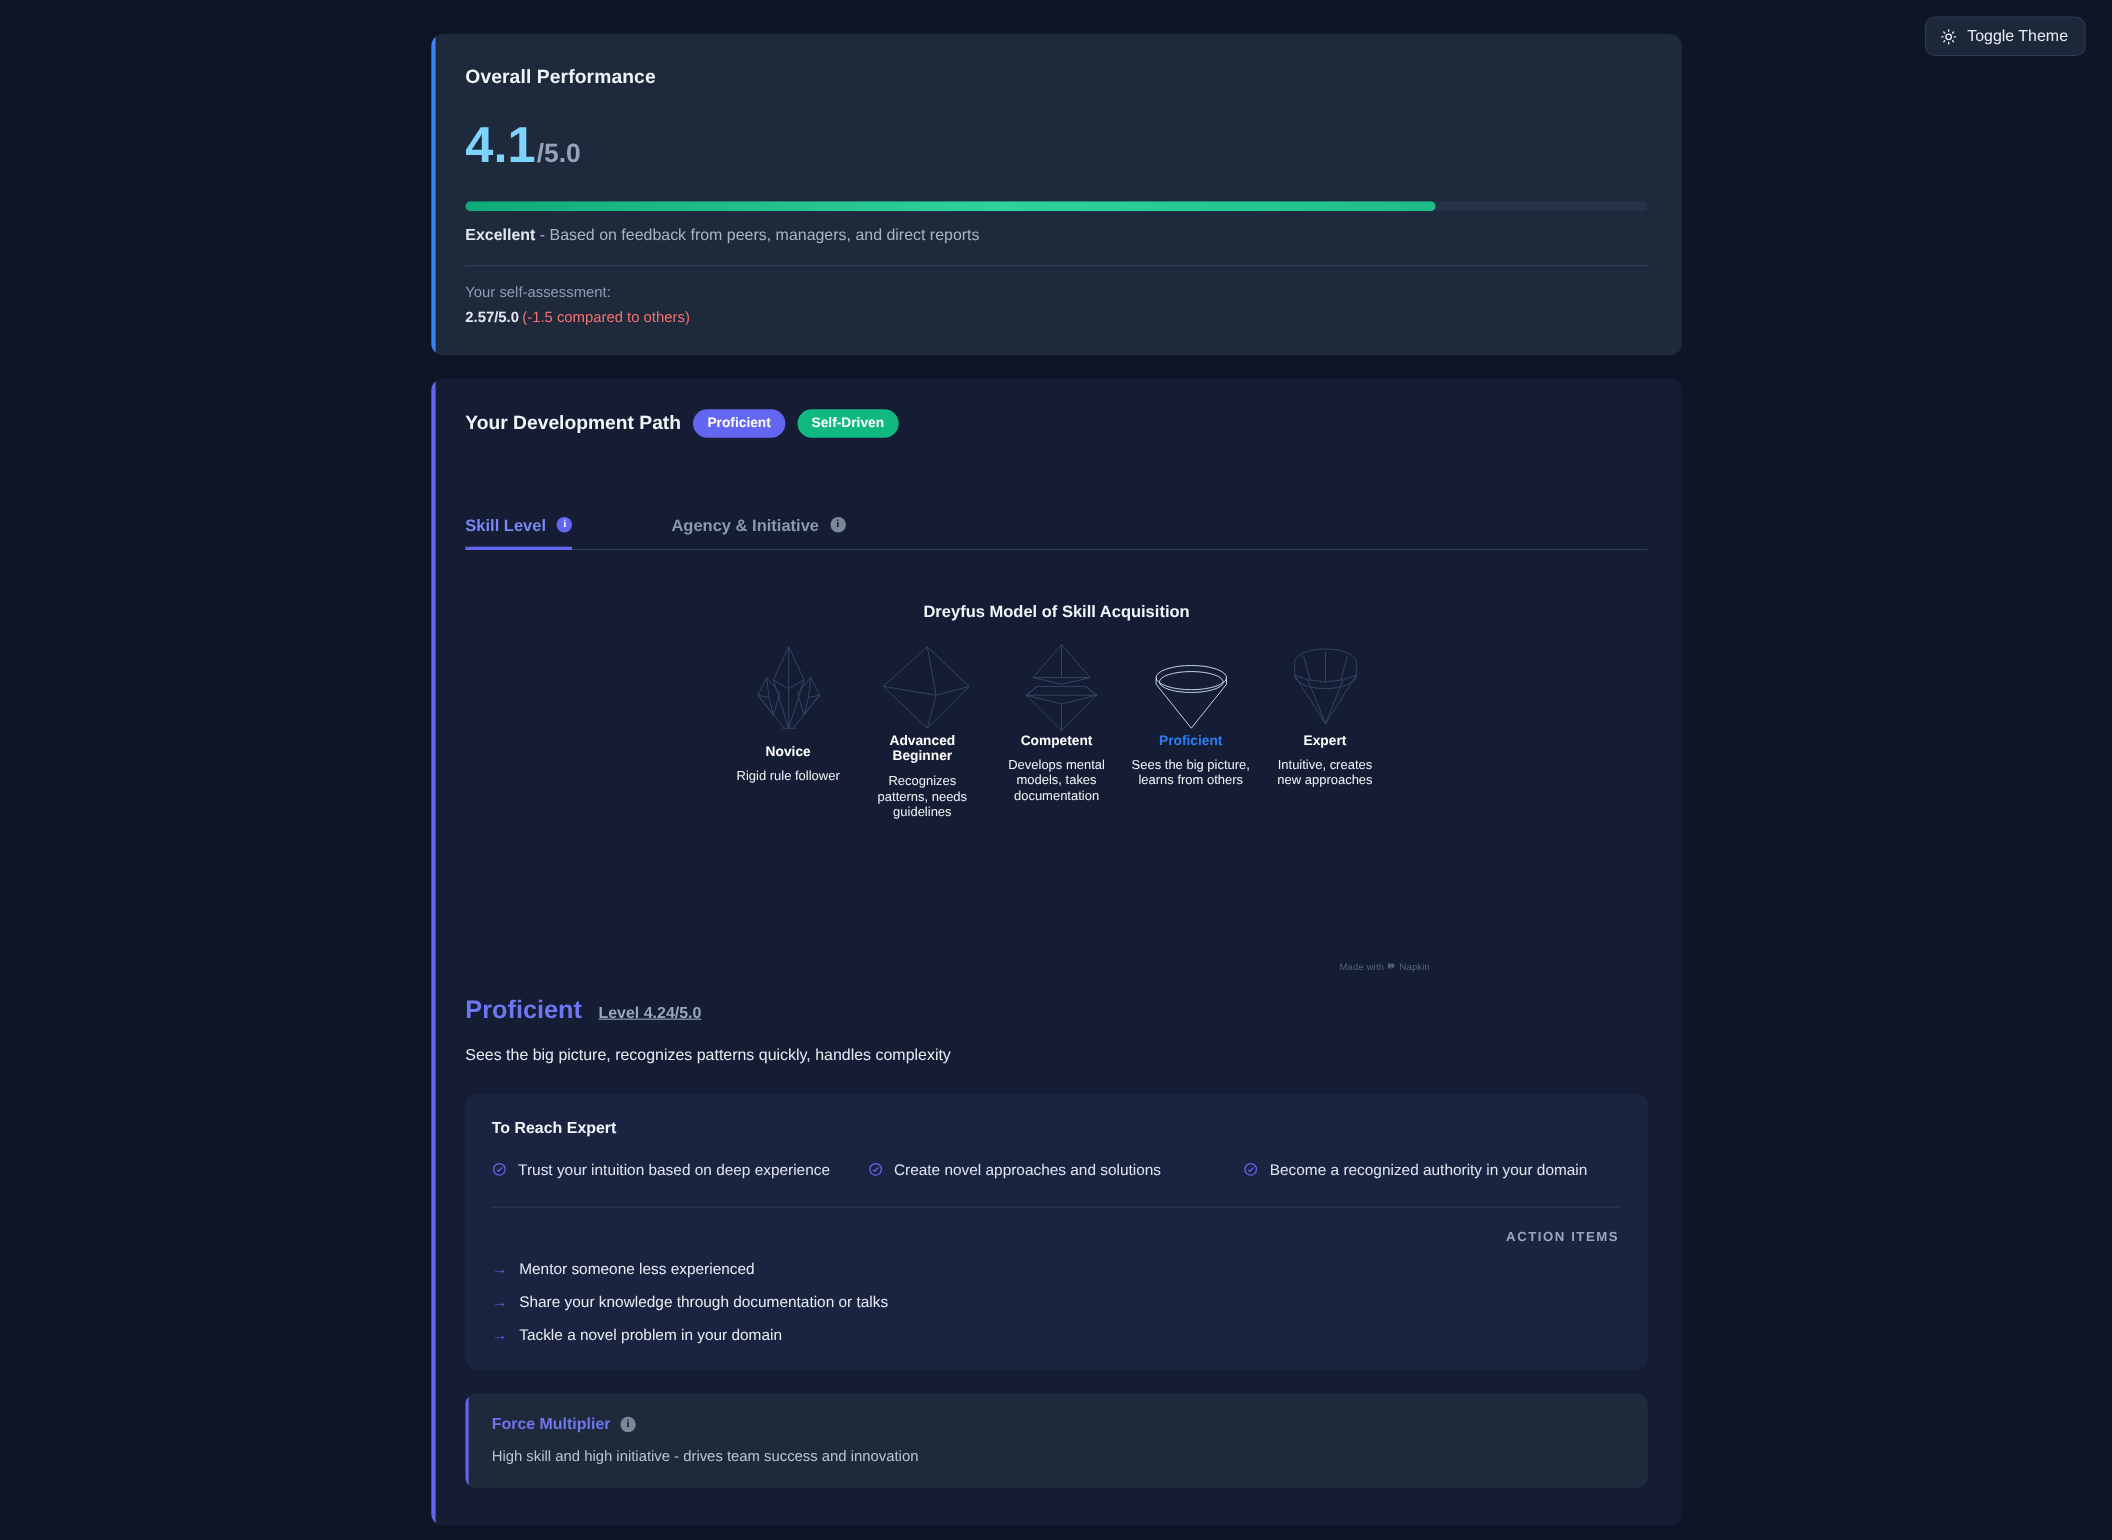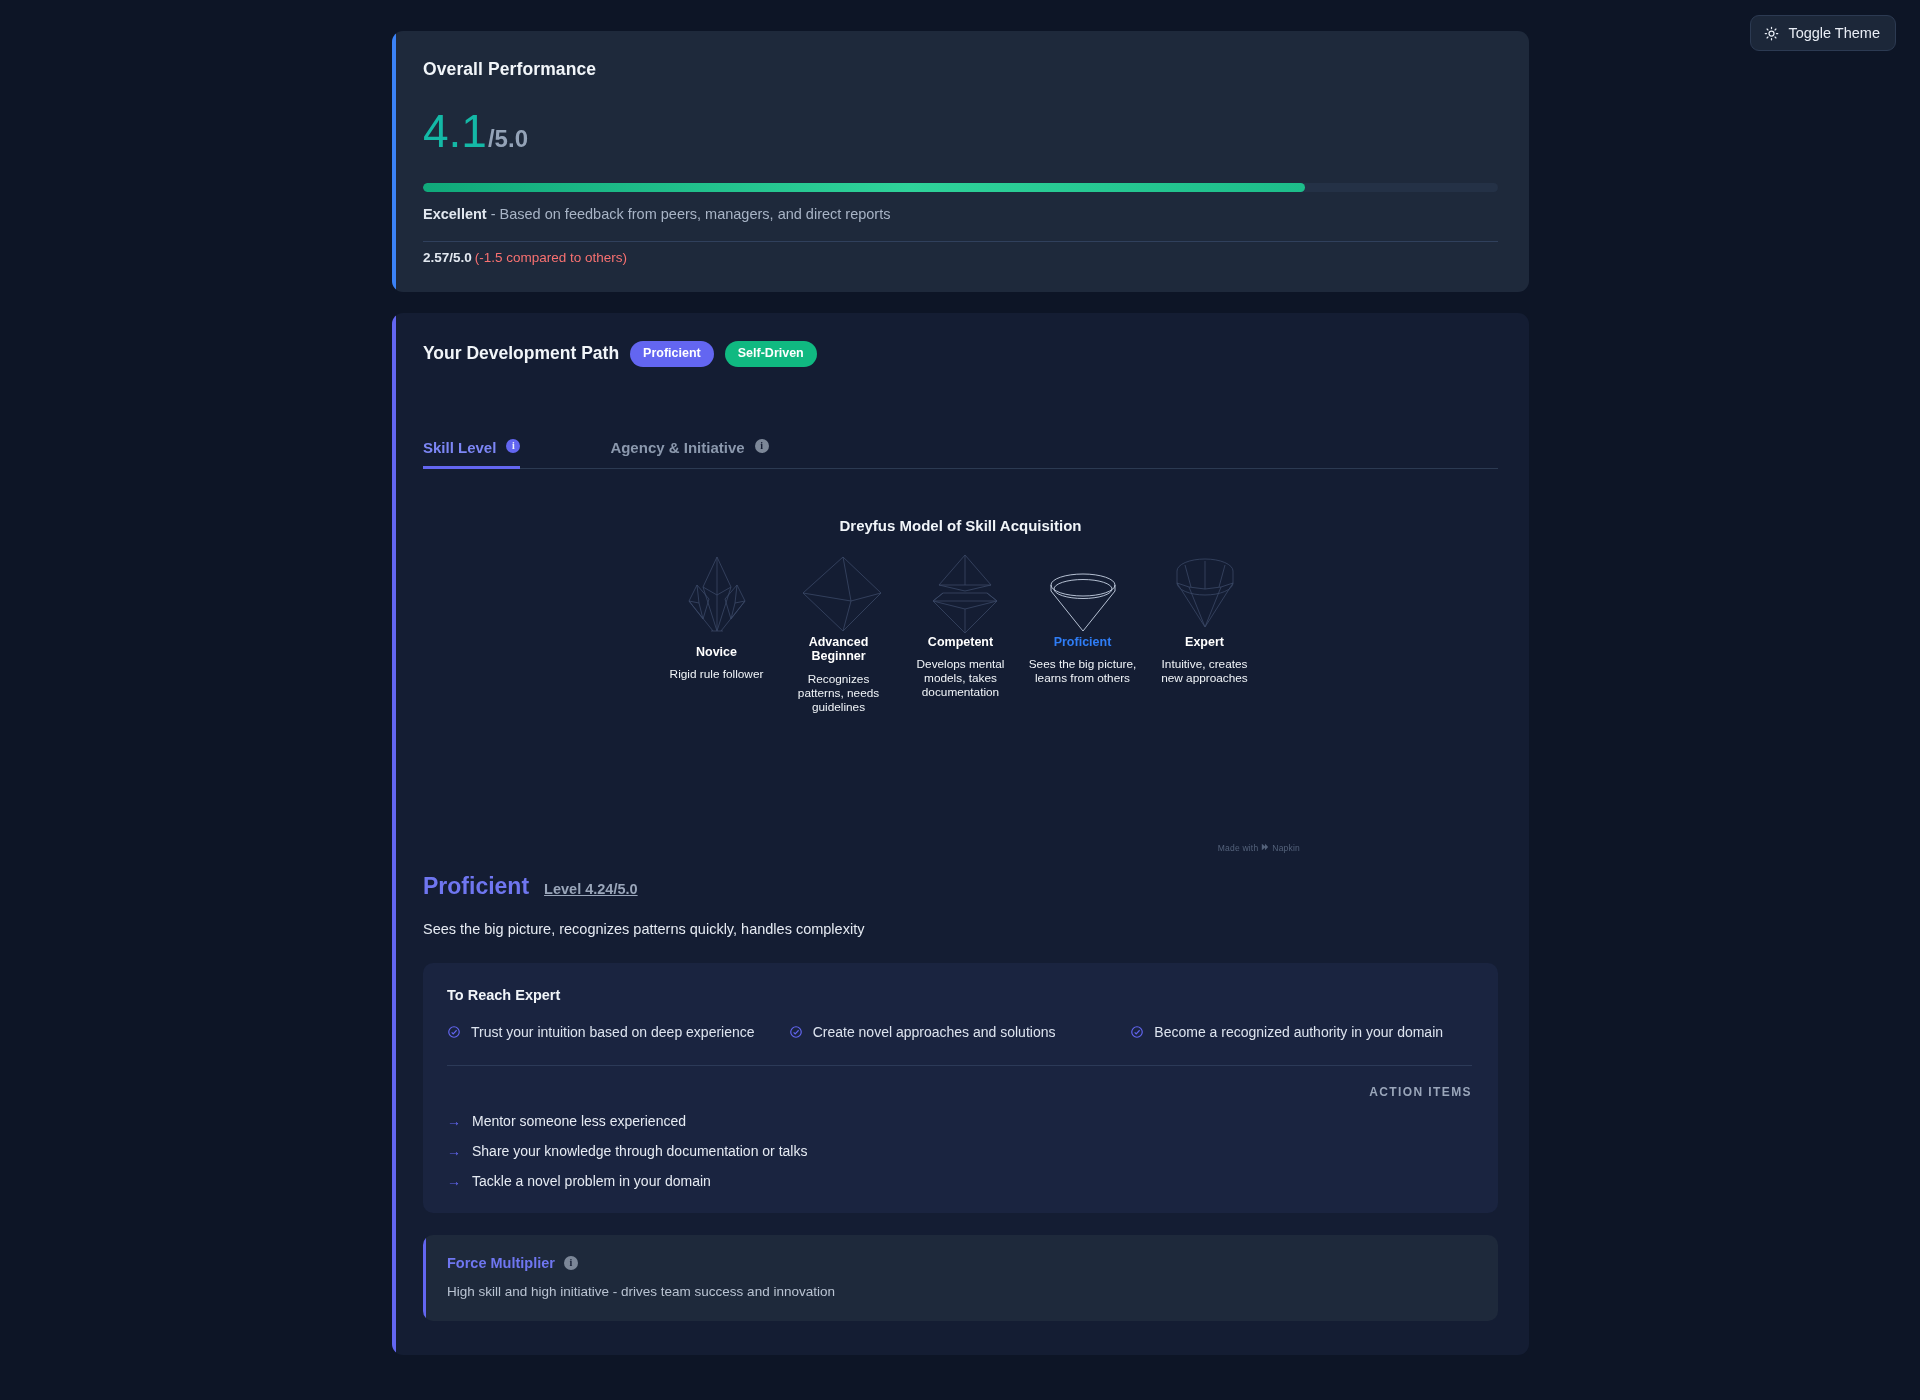--- a/index.html
+++ b/index.html
@@ -60,21 +60,21 @@
   
   .card-title {
     font-size: 17.5px; font-weight: bold; color: #f1f5f9;
     letter-spacing: .1px;
   }
   .score-row {
     margin-top: 28px;
     display: flex; align-items: baseline;
   }
   .score-big {
-    font-size: 46px; font-weight: normal; color: #14b8a6;
+    font-size: 46px; font-weight: bold; color: #7dd3fc;
     line-height: 1;
   }
   .score-max {
     font-size: 24px; font-weight: bold; color: #94a3b8;
     margin-left: 1px;
   }
   .progress-track {
     margin-top: 29px;
     height: 9px; width: 100%;
     background: #243146;
@@ -254,20 +254,21 @@
       <div class="progress-track">
         <div class="progress-fill" id="perf-progress" style="width: 82%;"></div>
       </div>
 
       <div class="perf-caption">
         <b>Excellent</b><span> - Based on feedback from peers, managers, and direct reports</span>
       </div>
 
       <div class="divider"></div>
 
+      <div class="self-label">Your self-assessment:</div>
       <div class="self-value">
         <span>2.57/5.0</span><span class="self-delta">(-1.5 compared to others)</span>
       </div>
     </div>
 
     <div class="card card-accent-left" id="dev-card">
 
       <div class="dev-head">
         <span class="dev-title">Your Development Path</span>
         <span class="pill pill-skill">Proficient</span>

